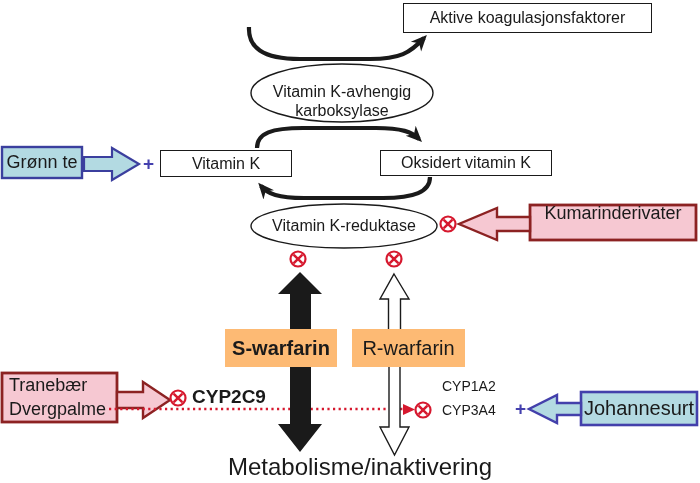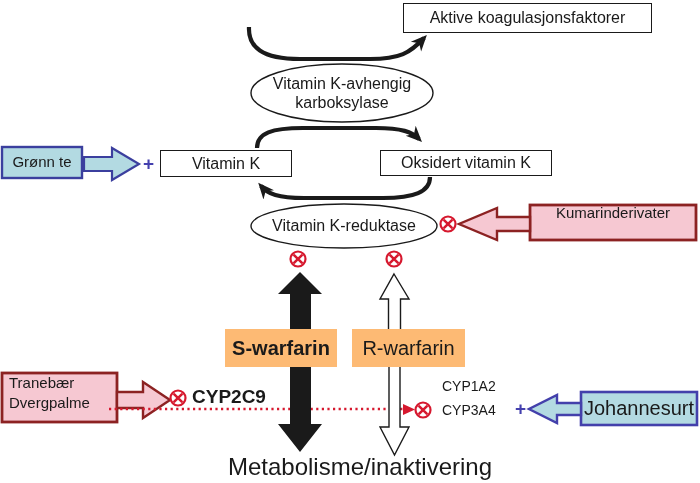--- a/index.html
+++ b/index.html
@@ -13,21 +13,21 @@
     background:#fff;border:1.6px solid #1a1a1a;
     display:flex;align-items:center;justify-content:center;
     font-size:16px;line-height:1;white-space:nowrap;
   }
   .etext{
     display:flex;flex-direction:column;align-items:center;justify-content:center;
     font-size:16px;line-height:1.2;text-align:center;white-space:nowrap;
   }
   .herbtext{
     display:flex;align-items:center;justify-content:center;
-    font-size:15px;line-height:1.35;white-space:nowrap;
+    font-size:18px;line-height:1.35;white-space:nowrap;
   }
   .herbtext.left{justify-content:flex-start;padding-left:7px;flex-direction:column;align-items:flex-start;}
   .warf{
     background:#fdba74;display:flex;align-items:center;justify-content:center;
     font-size:20px;white-space:nowrap;
   }
   .bold{font-weight:bold;}
   .cyp-big{font-size:19px;font-weight:bold;white-space:nowrap;}
   .cyp-small{font-size:14px;line-height:1;white-space:nowrap;}
   .plus{
@@ -83,21 +83,21 @@
     <use href="#inhibit-sym" x="298" y="259"></use>
     <use href="#inhibit-sym" x="394" y="259"></use>
     <use href="#inhibit-sym" x="178" y="398"></use>
     <use href="#inhibit-sym" x="423" y="410"></use>
   </svg>
 
   <div class="abs box" style="left:403px;top:3px;width:249px;height:30px;">Aktive koagulasjonsfaktorer</div>
   <div class="abs box" style="left:160px;top:150px;width:132px;height:27px;">Vitamin K</div>
   <div class="abs box" style="left:380px;top:150px;width:172px;height:26px;">Oksidert vitamin K</div>
 
-  <div class="abs etext" style="left:251px;top:66px;width:182px;height:54px;">
+  <div class="abs etext" style="left:251px;top:66px;width:182px;height:54px;justify-content:flex-end;">
     <span>Vitamin K-avhengig</span>
     <span>karboksylase</span>
   </div>
   <div class="abs etext" style="left:252px;top:205px;width:184px;height:42px;">Vitamin K-reduktase</div>
 
   <div class="abs herbtext" style="left:2px;top:147px;width:80px;height:31px;">Grønn te</div>
   <div class="abs herbtext" style="left:530px;top:205px;width:166px;height:17px;">Kumarinderivater</div>
   <div class="abs herbtext left" style="left:2px;top:373px;width:115px;height:49px;border-radius:10px;">
     <span>Tranebær</span>
     <span>Dvergpalme</span>

